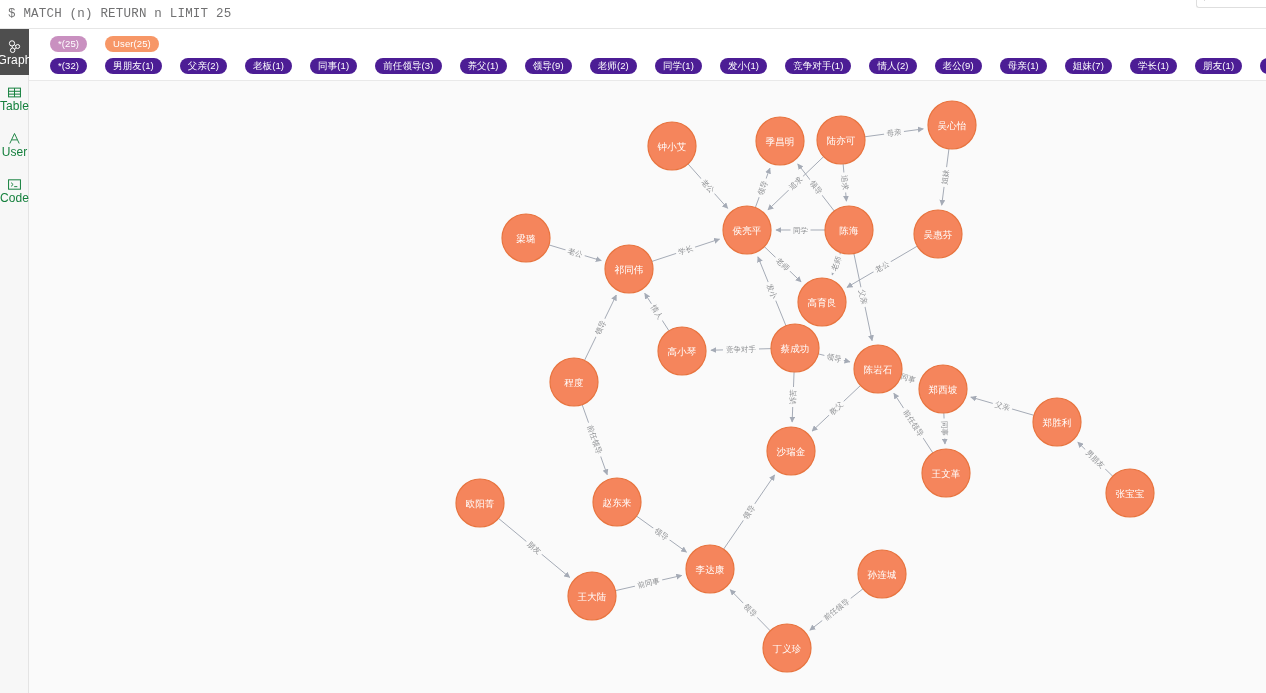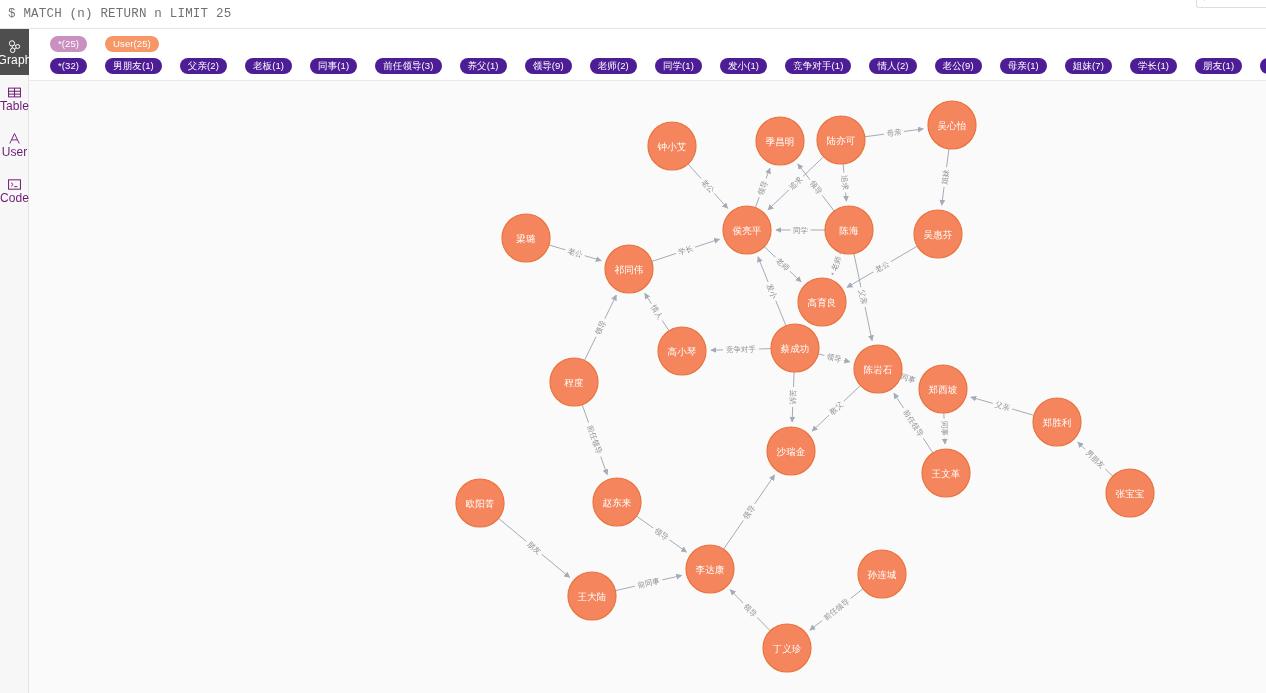--- a/index.html
+++ b/index.html
@@ -59,21 +59,21 @@
     background: #f7f7f7;
     border-right: 1px solid #e4e4e4;
   }
   .rail-item {
     width: 29px;
     height: 46px;
     display: flex;
     flex-direction: column;
     align-items: center;
     justify-content: center;
-    color: #701a75;
+    color: #15803d;
     cursor: pointer;
     user-select: none;
   }
   .rail-item.active {
     background: #4e4e4e;
     color: #ffffff;
   }
   .rail-item .rail-label {
     font-size: 12px;
     margin-top: 2px;

